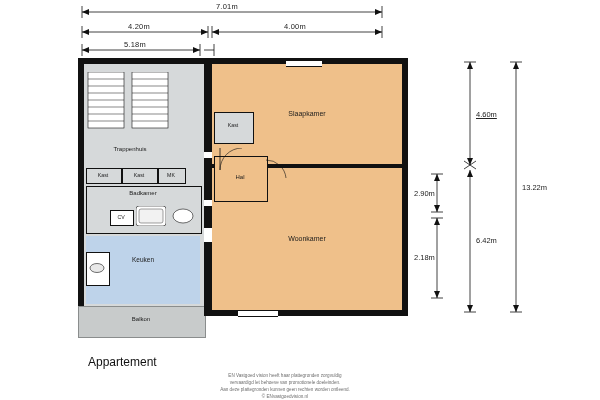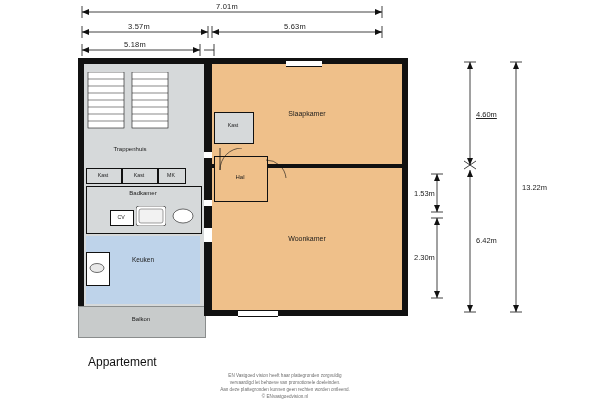--- a/index.html
+++ b/index.html
@@ -119,29 +119,29 @@
     <polygon points="437,212 434,205 440,205" fill="#111"></polygon>
 
     <line x1="437" y1="218" x2="437" y2="298" stroke="#111" stroke-width="0.8"></line>
     <line x1="431" y1="218" x2="443" y2="218" stroke="#111" stroke-width="0.8"></line>
     <line x1="431" y1="298" x2="443" y2="298" stroke="#111" stroke-width="0.8"></line>
     <polygon points="437,218 434,225 440,225" fill="#111"></polygon>
     <polygon points="437,298 434,291 440,291" fill="#111"></polygon>
   </svg>
 
   <div class="abs dim" style="left:216px; top:2px;">7.01m</div>
-  <div class="abs dim" style="left:128px; top:22px;">3.57m</div>
-  <div class="abs dim" style="left:284px; top:22px;">5.63m</div>
+  <div class="abs dim" style="left:128px; top:22px;">4.20m</div>
+  <div class="abs dim" style="left:284px; top:22px;">4.00m</div>
   <div class="abs dim" style="left:124px; top:40px;">5.18m</div>
 
   <div class="abs dim-v" style="left:522px; top:183px;">13.22m</div>
   <div class="abs dim-v" style="left:476px; top:110px;text-decoration:underline;">4.60m</div>
   <div class="abs dim-v" style="left:476px; top:236px;">6.42m</div>
-  <div class="abs dim-v" style="left:414px; top:189px;">1.53m</div>
-  <div class="abs dim-v" style="left:414px; top:253px;">2.30m</div>
+  <div class="abs dim-v" style="left:414px; top:189px;">2.90m</div>
+  <div class="abs dim-v" style="left:414px; top:253px;">2.18m</div>
 
   <div class="abs" style="left:78px; top:58px; width:330px; height:258px; background:#111111;"></div>
 
   <div class="abs" style="left:78px; top:306px; width:126px; height:30px; background:#c8cbcb; border:1px solid #8a8d8d;"></div>
   <div class="abs small-label" style="left:78px; top:316px; width:126px; font-size:6px;">Balkon</div>
 
   <div class="abs" style="left:212px; top:64px; width:190px; height:100px; background:#efc08a;"></div>
   <div class="abs room-label" style="left:252px; top:110px; width:110px;">Slaapkamer</div>
 
   <div class="abs" style="left:286px; top:60px; width:36px; height:5px; background:#ffffff; border-top:1px solid #111; border-bottom:1px solid #111;"></div>

